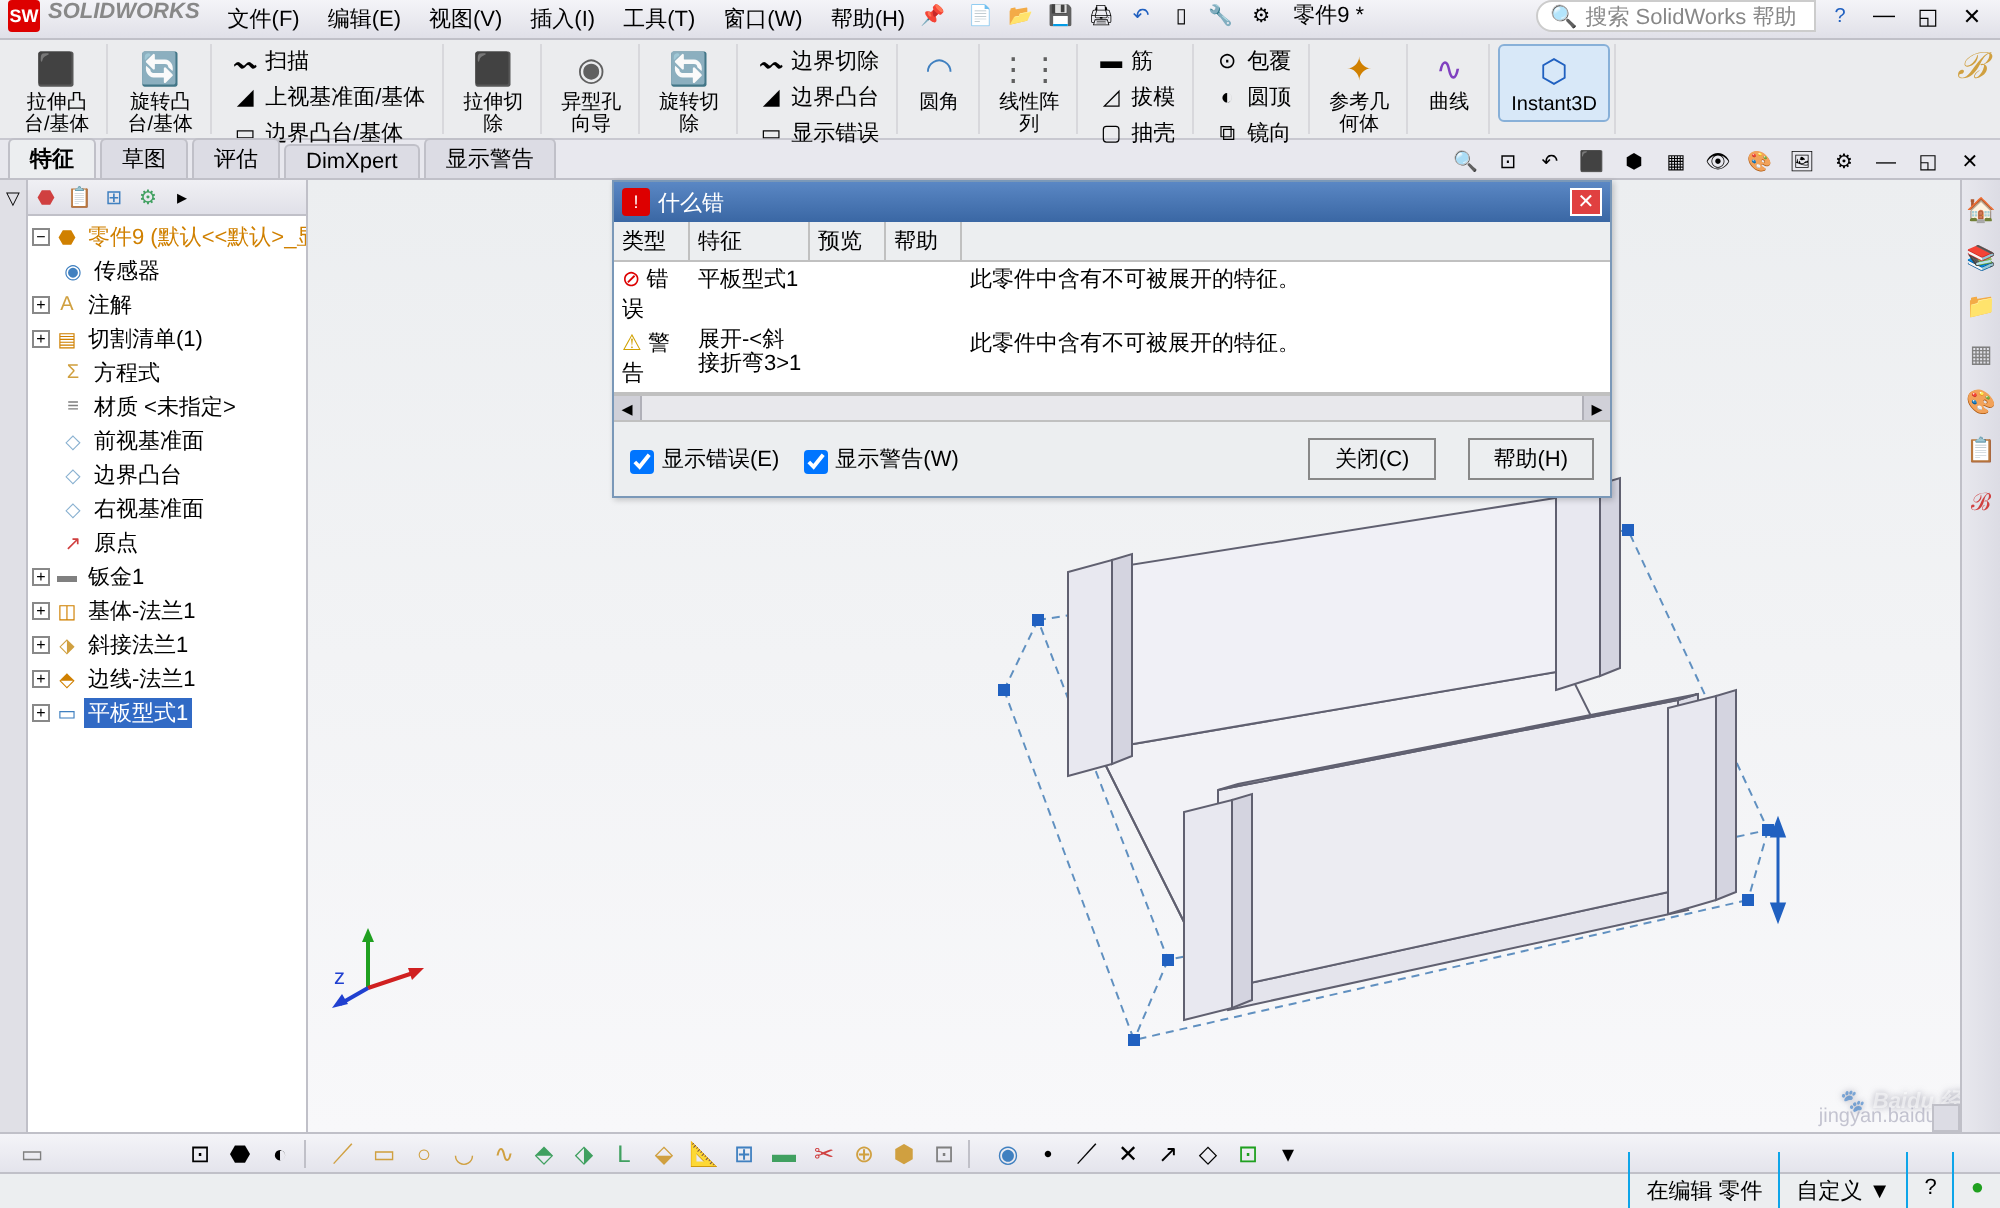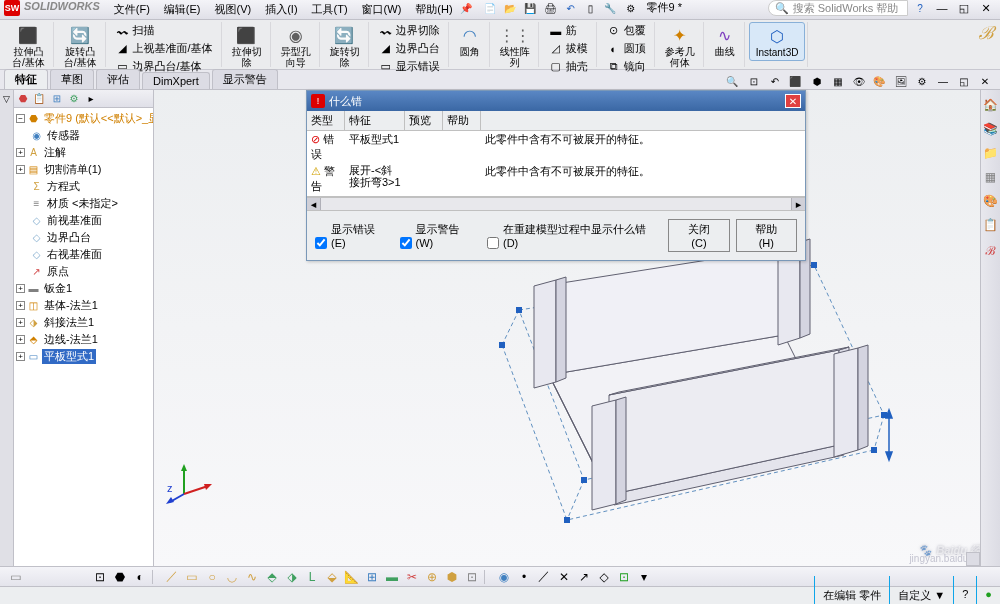--- a/index.html
+++ b/index.html
@@ -66,21 +66,21 @@
 .dc1 { width: 38px; } .dc2 { width: 60px; } .dc3 { width: 38px; } .dc4 { width: 38px; } .dc5 { flex: 1; }
 .dialog-rows { background: #fff; height: 66px; overflow: auto; border-bottom: 1px solid #c0c0c0; }
 .dialog-row { display: flex; font-size: 11px; }
 .dialog-row .dialog-col { border-right: none; padding: 1px 4px; }
 .err-icn { color: #d00; }
 .warn-icn { color: #d0a000; }
 .dialog-scroll { height: 14px; background: #e8e8ec; border-top: 1px solid #c0c0c0; border-bottom: 1px solid #c0c0c0; position: relative; }
 .dialog-footer { padding: 8px; display: flex; align-items: center; gap: 12px; }
 .dialog-chk { display: flex; align-items: flex-end; gap: 4px; }
 .dialog-chk input { width: 12px; height: 12px; }
-.dialog-btns { margin-left: auto; display: flex; gap: 6px; }
+.dialog-btns { margin-left: auto; display: flex; gap: 16px; }
 .dlg-btn { padding: 2px 12px; background: #eceef0; border: 1px solid #888; cursor: pointer; font-size: 11px; }
 
 
 .right-toolbar { position: absolute; right: 0; top: 0; width: 20px; background: linear-gradient(90deg,#e8e8ee,#dcdce4); border-left: 1px solid #c0c0c8; height: 100%; display: flex; flex-direction: column; align-items: center; padding-top: 8px; gap: 8px; }
 .right-toolbar .ricn { width: 16px; height: 16px; font-size: 12px; text-align: center; cursor: pointer; }
 
 
 .triad { position: absolute; left: 10px; bottom: 60px; width: 50px; height: 50px; }
 
 
@@ -433,24 +433,20 @@
         <span style="position:absolute;right:0;width:14px;height:100%;background:#d0d0d8;border-left:1px solid #b0b0b8;text-align:center">▸</span>
       </div>
       <div class="dialog-footer">
         <label class="dialog-chk">
             <input type="checkbox" checked="" style="">
             <span>显示错误(E)</span>
           </label>
         <label class="dialog-chk">
             <input type="checkbox" checked="" style="">
             <span>显示警告(W)</span>
-          </label>
-        <label class="dialog-chk">
-            <input type="checkbox" style="">
-            <span>在重建模型过程中显示什么错(D)</span>
           </label>
         <div class="dialog-btns">
           <button class="dlg-btn">关闭(C)</button>
           <button class="dlg-btn">帮助(H)</button>
         </div>
       </div>
     </div>
 
     <div class="model-area">
       <svg class="model-svg" viewBox="0 0 520 330">

